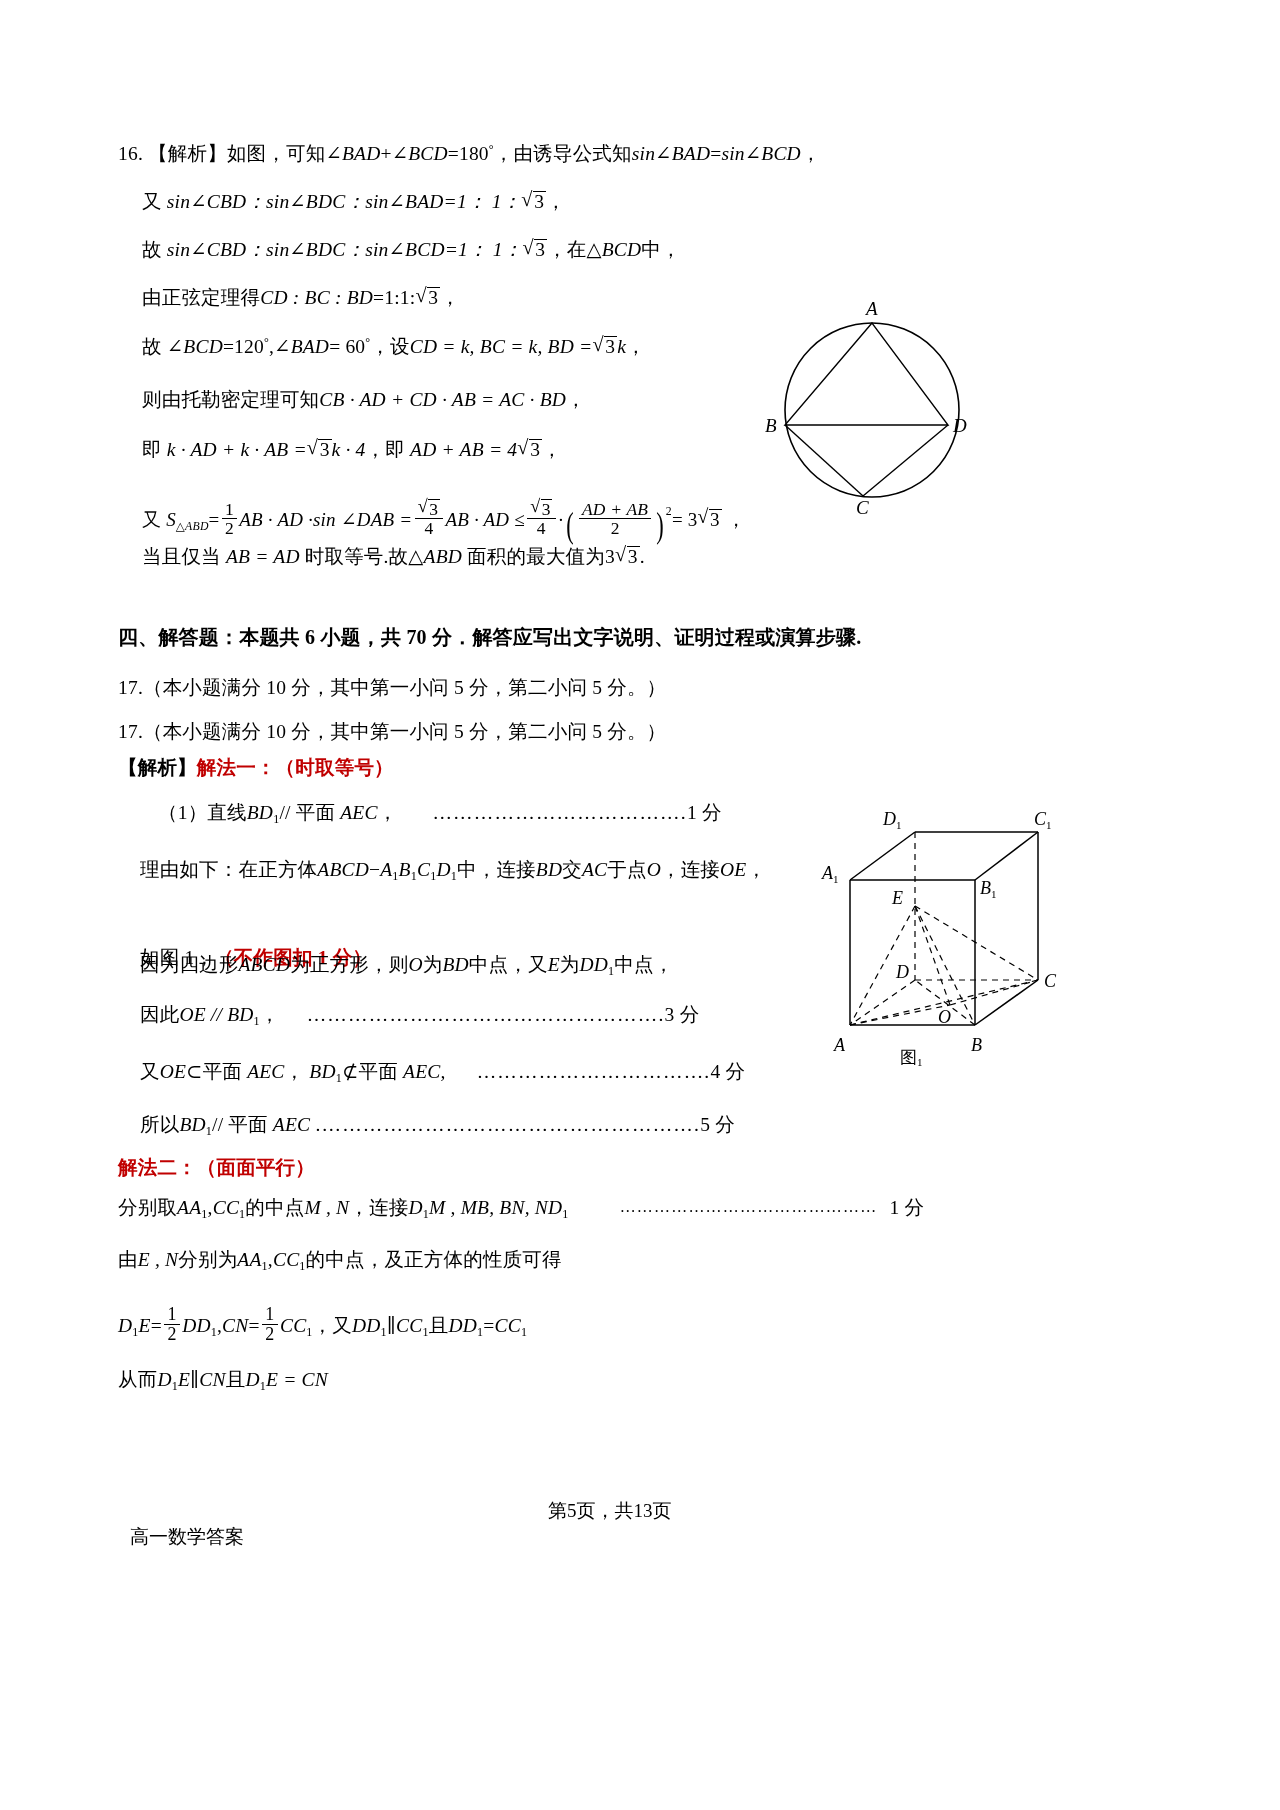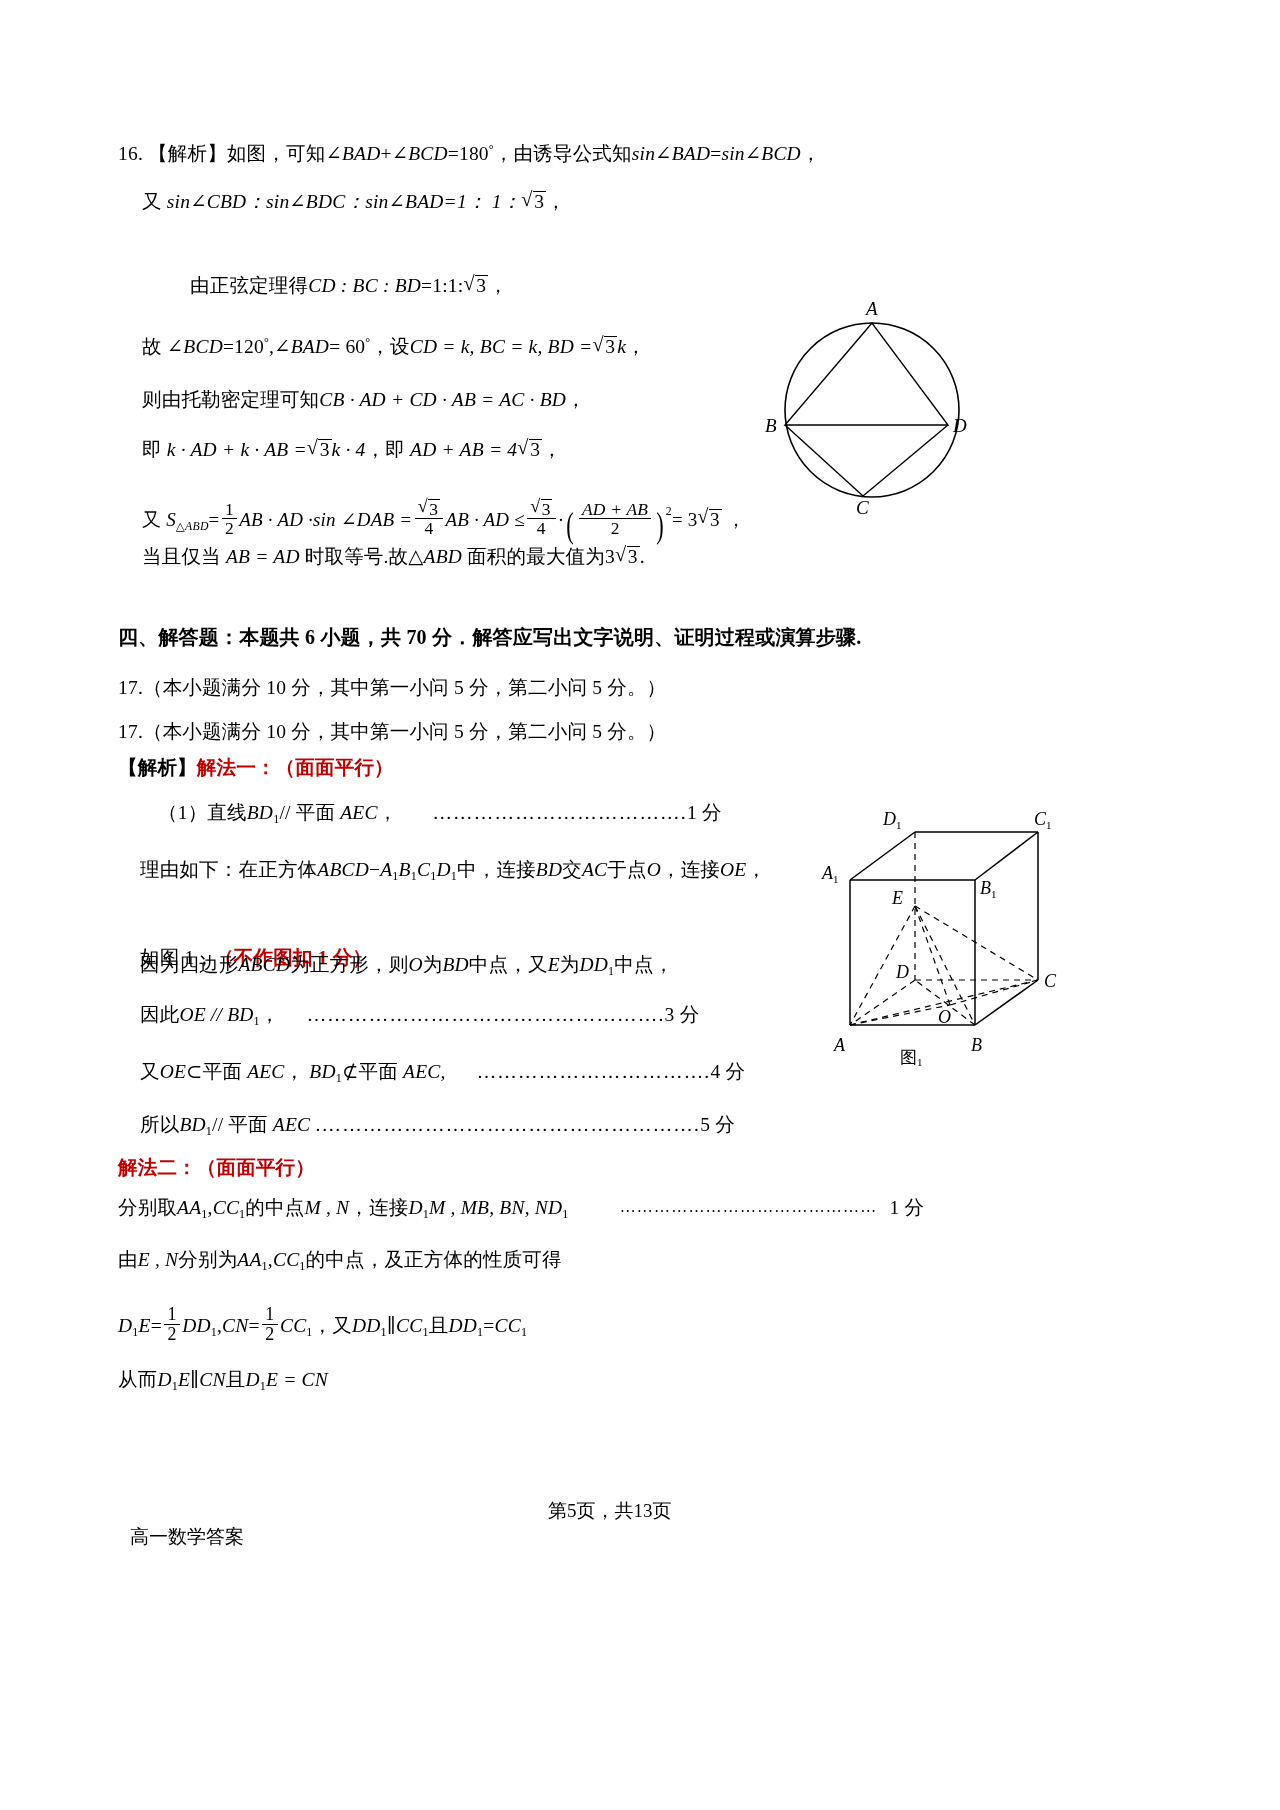--- a/index.html
+++ b/index.html
@@ -109,22 +109,26 @@
   <div class="ln" style="left:118px; top:143px;">
     <span class="up">16.</span>
     <span class="cn">【解析】</span><span class="cn">如图，可知</span><span class="mi">∠BAD</span><span class="up">+</span><span class="mi">∠BCD</span><span class="up">=</span><span class="up">180</span><span class="deg">°</span><span class="cn">，由诱导公式知</span><span class="mi">sin∠BAD</span><span class="up">=</span><span class="mi">sin∠BCD</span><span class="cn">，</span>
   </div>
 
   <div class="ln" style="left:142px; top:190px;">
     <span class="cn">又</span>
     <span class="mi">sin∠CBD：sin∠BDC：sin∠BAD=1： 1：</span><span class="sqrt"><span class="rad">3</span></span><span class="cn">，</span>
   </div>
 
-
-  <div class="ln" style="left:142px; top:274px;margin-left:48px;">
+  <div class="ln" style="left:142px; top:238px;">
+    <span class="cn">故</span>
+    <span class="mi">sin∠CBD：sin∠BDC：sin∠BCD=1： 1：</span><span class="sqrt"><span class="rad">3</span></span><span class="cn">，在</span><span class="mi">△BCD</span><span class="cn">中，</span>
+  </div>
+
+  <div class="ln" style="left:142px; top:286px;">
     <span class="cn">由正弦定理得</span><span class="mi">CD : BC : BD</span><span class="up">=1:1:</span><span class="sqrt"><span class="rad">3</span></span><span class="cn">，</span>
   </div>
 
   <div class="ln" style="left:142px; top:335px;">
     <span class="cn">故</span>
     <span class="mi">∠BCD</span><span class="up">=120</span><span class="deg">°</span><span class="up">,</span><span class="mi">∠BAD</span><span class="up">= 60</span><span class="deg">°</span><span class="cn">，设</span><span class="mi">CD = k, BC = k, BD =</span><span class="sqrt"><span class="rad">3</span></span><span class="mi">k</span><span class="cn">，</span>
   </div>
 
   <div class="ln" style="left:142px; top:390px;">
     <span class="cn">则由托勒密定理可知</span><span class="mi">CB · AD + CD · AB = AC · BD</span><span class="cn">，</span>
@@ -163,21 +167,21 @@
       <text x="191" y="147" font-size="19" font-style="italic" font-family="Liberation Serif, serif">D</text>
     </svg>
   </div>
 
   <div class="ln bold cn" style="left:118px; top:627px; font-size:20px;">四、解答题：本题共 6 小题，共 70 分．解答应写出文字说明、证明过程或演算步骤.</div>
 
   <div class="ln cn" style="left:118px; top:678px;">17.（本小题满分 10 分，其中第一小问 5 分，第二小问 5 分。）</div>
   <div class="ln cn" style="left:118px; top:722px;">17.（本小题满分 10 分，其中第一小问 5 分，第二小问 5 分。）</div>
 
   <div class="ln" style="left:118px; top:758px;">
-    <span class="cn bold">【解析】</span><span class="cn bold red">解法一：（面面平行）</span>
+    <span class="cn bold">【解析】</span><span class="cn bold red">解法一：（时取等号）</span>
   </div>
 
   <div class="ln" style="left:125px; top:803px;margin-left:33px;">
     <span class="cn">（1）直线</span><span class="mi">BD</span><span class="subn">1</span><span class="cn">// 平面</span>
     <span class="mi">AEC</span><span class="cn">，</span>
     <span class="dots" style="margin-left:30px">……………………………….</span><span class="cn">1 分</span>
   </div>
 
   <div class="ln" style="left:140px; top:860px;">
     <span class="cn">理由如下：在正方体</span><span class="mi">ABCD</span><span class="up">−</span><span class="mi">A</span><span class="subn">1</span><span class="mi">B</span><span class="subn">1</span><span class="mi">C</span><span class="subn">1</span><span class="mi">D</span><span class="subn">1</span><span class="cn">中，连接</span><span class="mi">BD</span><span class="cn">交</span><span class="mi">AC</span><span class="cn">于点</span><span class="mi">O</span><span class="cn">，连接</span><span class="mi">OE</span><span class="cn">，</span>

